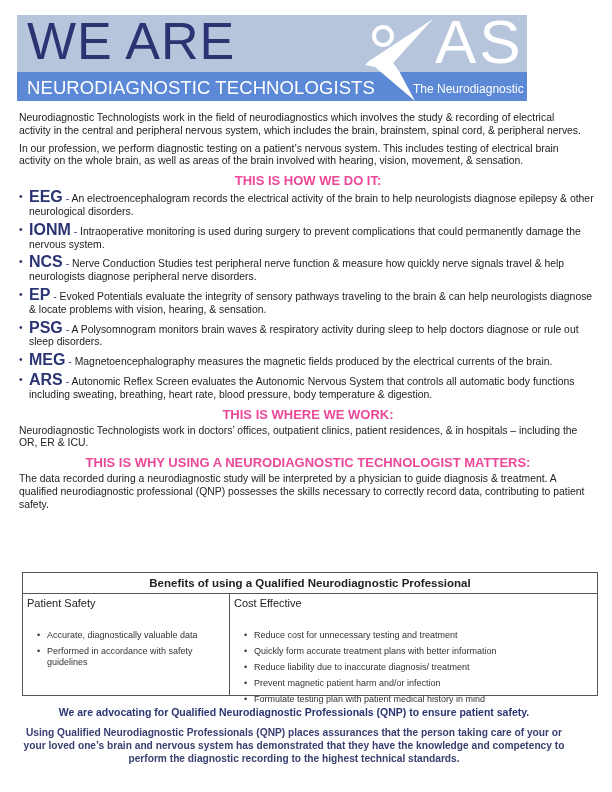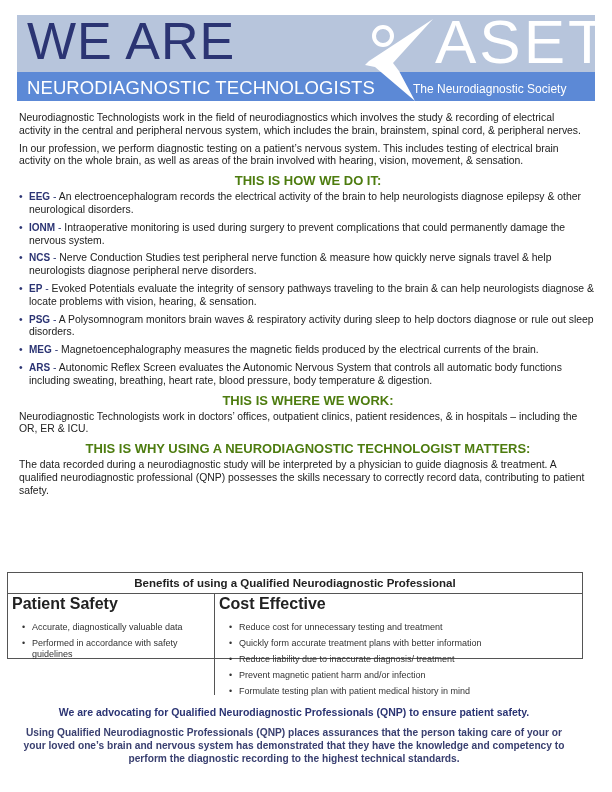--- a/index.html
+++ b/index.html
@@ -1,43 +1,43 @@
 <!DOCTYPE html>
 <html><head>
 <meta charset="utf-8">
 <style>
   html, body { margin: 0; padding: 0; }
   body {
     width: 612px; height: 792px; background: #ffffff; position: relative; overflow: hidden;
     font-family: "Liberation Sans", "DejaVu Sans", sans-serif; color: #222222;
   }
-  .banner { position: absolute; left: 17px; top: 15px; width: 578px; height: 86px; background: #b7c5dc; overflow: hidden; }
+  .banner { position: absolute; left: 17px; top: 15px; width: 510px; height: 86px; background: #b7c5dc; overflow: hidden; }
   .banner-strip { position: absolute; left: 0; top: 57px; width: 578px; height: 29px; background: #5c89d6; }
   .we-are { position: absolute; left: 10px; top: -4px; font-size: 52px; letter-spacing: 1px; color: #2b3473; font-weight: normal; line-height: 60px; white-space: nowrap; }
   .subtitle { position: absolute; left: 10px; top: 62px; font-size: 18.5px; color: #ffffff; line-height: 22px; white-space: nowrap; letter-spacing: 0.1px; }
   .logo-mark { position: absolute; left: 338px; top: 0; width: 80px; height: 86px; }
   .aset { position: absolute; left: 418px; top: -6px; font-size: 62px; color: #ffffff; letter-spacing: 3px; line-height: 66px; font-weight: normal; white-space: nowrap; }
   .aset-sub { position: absolute; left: 396px; top: 67px; font-size: 12px; color: #ffffff; line-height: 14px; white-space: nowrap; }
 
   .content { position: absolute; left: 19px; top: 112px; width: 578px; }
   .para { font-size: 10.4px; line-height: 12.8px; margin: 0 12px 5px 0; color: #222222; }
-  .section-heading { text-align: center; font-weight: bold; color: #4d7c0f; font-size: 13px; line-height: 15px; margin: 2px 0 3px 0; }
+  .section-heading { text-align: center; font-weight: bold; color: #ec4899; font-size: 13px; line-height: 15px; margin: 2px 0 3px 0; }
   ul.techs { list-style: none; margin: 0; padding: 0; }
   ul.techs li { position: relative; padding-left: 10px; font-size: 10.4px; line-height: 12.8px; margin-bottom: 5px; color: #222; }
   ul.techs li .bullet { position: absolute; left: 0; top: 0; color: #2b3473; }
-  ul.techs li .acr { font-weight: bold; color: #2b3473; font-size: 10px; }
+  ul.techs li .acr { font-weight: bold; color: #2b3473; font-size: 16px; }
   ul.techs li .dash { color: #2b3473; }
 
-  .benefits { position: absolute; left: 7px; top: 572px; width: 576px; height: 87px; border: 1px solid #555; box-sizing: border-box; }
+  .benefits { position: absolute; left: 22px; top: 572px; width: 576px; height: 124px; border: 1px solid #555; box-sizing: border-box; }
   .benefits-title { height: 20px; border-bottom: 1px solid #555; text-align: center; font-weight: bold; font-size: 11.5px; line-height: 20px; color: #222; }
   .benefits-cols { display: flex; height: 101px; }
   .col { box-sizing: border-box; padding: 3px 4px; }
   .col-left { width: 207px; border-right: 1px solid #555; }
   .col-right { flex: 1; }
-  .col-head { font-weight: bold; font-size: 16px; line-height: 13px; margin-bottom: 12px; color: #222; }
+  .col-head { font-weight: normal; font-size: 11px; line-height: 13px; margin-bottom: 20px; color: #222; }
   .col ul { list-style: none; margin: 0; padding: 0 0 0 10px; }
   .col ul li { position: relative; padding-left: 10px; font-size: 9px; line-height: 11px; margin-bottom: 5px; color: #333; }
   .col-right ul li { margin-bottom: 5px; }
   .col ul li .dot { position: absolute; left: 0; top: 0; }
 
   .footer { position: absolute; left: 5px; top: 706px; width: 578px; text-align: center; color: #2b3473; }
   .footer .lead { font-weight: bold; font-size: 10.5px; line-height: 13px; margin-bottom: 7px; }
   .footer .body { font-weight: bold; font-size: 10.2px; line-height: 13px; color: #3a4070; padding: 0 10px; }
 </style>
 </head>

